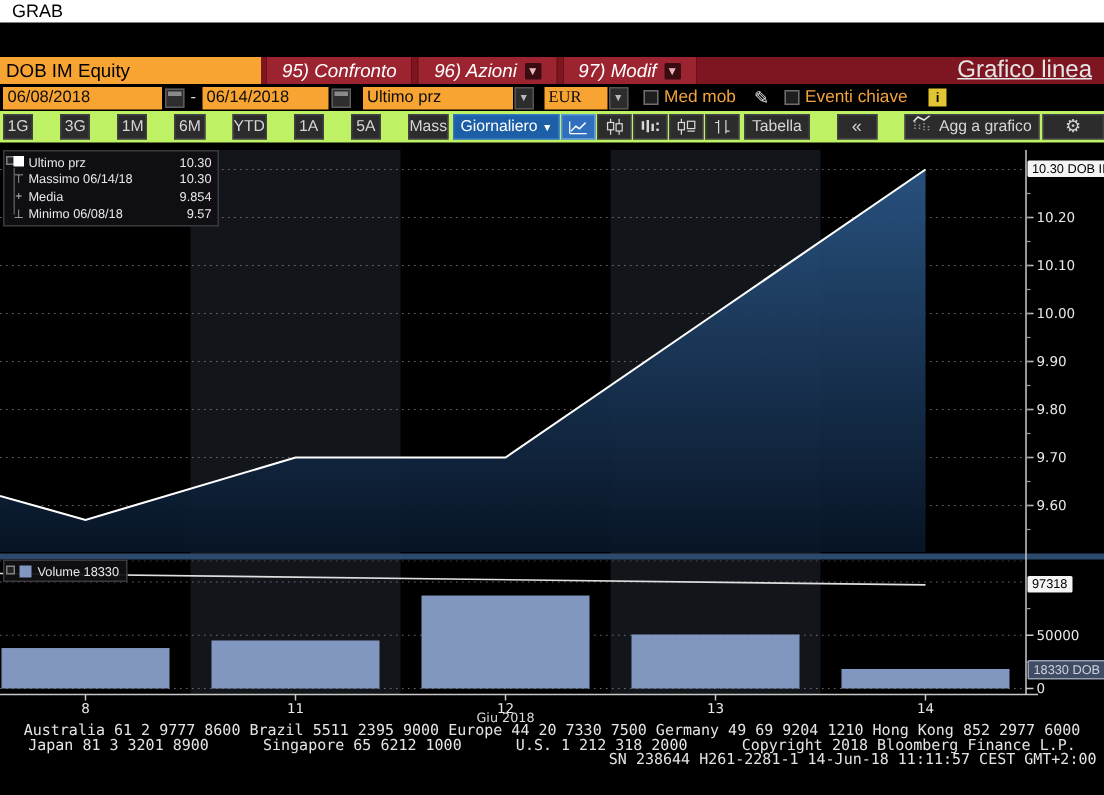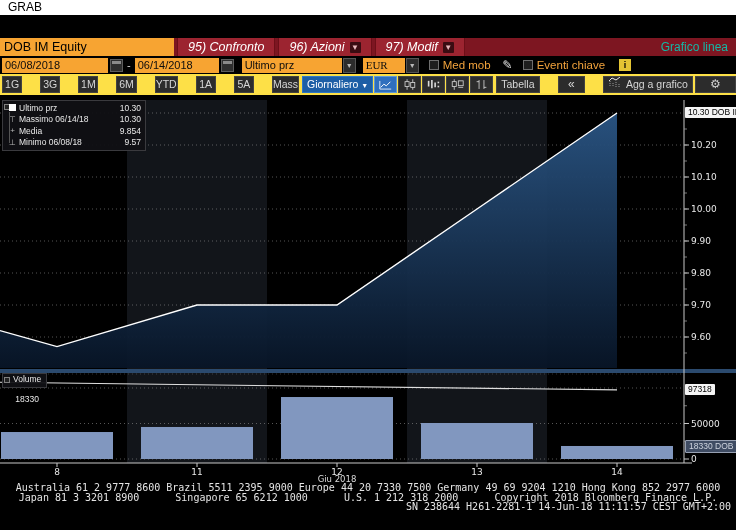--- a/index.html
+++ b/index.html
@@ -10,38 +10,38 @@
   #top-strip{left:0;top:0;width:736px;height:15px;background:#ffffff;color:#000;
              font-size:12px;line-height:15px;padding-left:8px;box-sizing:border-box;}
   
   #red-bar{left:0;top:38px;width:736px;height:18px;background:#7d1621;display:flex;align-items:stretch;}
   .sec-field{width:174px;background:#f7a432;color:#000000;font-size:12.5px;line-height:18px;
              padding-left:4px;box-sizing:border-box;white-space:nowrap;}
   .rib-btn{background:#9c2430;color:#fff;font-size:12.5px;line-height:18px;text-align:center;
            margin-left:3px;padding:0 10px;white-space:nowrap;border-left:1px solid #6d0f18;border-right:1px solid #6d0f18;font-style:italic;}
   .caret-box{display:inline-block;background:#3a0c12;color:#e8b9bd;font-size:8px;line-height:11px;
              width:11px;height:11px;vertical-align:middle;margin-left:5px;border-radius:1px;}
-  .rib-title{margin-left:auto;color:#14b8a6;font-size:12px;line-height:18px;padding-right:8px;}
+  .rib-title{margin-left:auto;color:#e5e5e5;font-size:16px;line-height:18px;padding-right:8px;text-decoration:underline;}
   
   #row2{left:0;top:56px;width:736px;height:18px;background:#000;display:flex;align-items:center;}
   .orange-field{background:#f7a432;color:#0d0d0d;font-size:11px;height:15px;line-height:15px;
                 padding:0 3px;box-sizing:border-box;white-space:nowrap;}
   .cal-btn{width:13px;height:13px;background:#2e2e2e;border:1px solid #5c5c5c;box-sizing:border-box;
            margin-left:2px;position:relative;}
   .cal-btn::before{content:"";position:absolute;left:1px;top:1px;right:1px;height:3px;background:#8a8a8a;}
   .dash{color:#d9d9d9;font-size:11px;padding:0 4px;}
   .dd-caret{width:13px;height:15px;background:#2c2c2c;border:1px solid #555;box-sizing:border-box;
             color:#b9b9b9;font-size:7px;line-height:13px;text-align:center;margin-left:1px;}
   .cb{width:10px;height:10px;background:#1e1e1e;border:1px solid #6e6e6e;box-sizing:border-box;margin-left:10px;}
   .amber{color:#f2a33c;font-size:11.5px;margin-left:4px;white-space:nowrap;}
   .pencil{color:#e6e6e6;font-size:12px;margin-left:12px;}
   .info-badge{width:12px;height:12px;background:#e3c433;color:#000;font-weight:bold;font-size:9px;
               line-height:12px;text-align:center;margin-left:14px;}
   
-  #row3{left:0;top:74px;width:736px;height:21px;background:#fde047;display:flex;align-items:center;}
+  #row3{left:0;top:74px;width:736px;height:21px;background:#bef264;display:flex;align-items:center;}
   .tb-btn{background:#2c2c2c;border:1px solid #424242;box-sizing:border-box;color:#d6d6d6;
           font-size:10.5px;height:17px;line-height:15px;text-align:center;margin-left:18px;
           padding:0 4px;white-space:nowrap;}
   .rng{width:27px;padding:0;}
   .period-btn{background:#1d5fa6;border:1px solid #2f76c4;color:#fff;width:88px;margin-left:3px;}
   .icon-btn{width:23px;margin-left:1px;display:flex;align-items:center;justify-content:center;}
   .icon-sel{background:#2f6fbe;border-color:#5c97d8;}
   .gear-btn{width:53px;margin-left:2px;color:#cfcfcf;font-size:12px;}
   
   #chart{left:0;top:96px;width:736px;height:386px;}
@@ -51,21 +51,21 @@
   #legend-price{left:2px;top:4px;width:138px;padding:1px 2px 2px 2px;}
   .lg-rows{position:relative;}
   .lg-rows::before{content:"";position:absolute;left:4px;top:10px;bottom:5px;border-left:1px solid #555;}
   .lg-row{display:flex;align-items:center;height:11.5px;padding-left:1px;}
   .lg-marker{width:13px;text-align:center;color:#b9b9b9;font-size:8px;flex:0 0 13px;}
   .lg-swatch-w{width:7px;height:7px;background:#fff;margin:0 3px 0 3px;flex:0 0 7px;}
   .lg-label{white-space:nowrap;}
   .lg-val{margin-left:auto;padding-right:2px;}
   .collapse-sq{width:6px;height:6px;background:#222;border:1px solid #808080;box-sizing:border-box;
                position:absolute;left:1px;top:3px;}
-  #legend-vol{left:2px;top:277px;height:13px;display:flex;align-items:center;padding:0 5px 0 10px;flex-direction:column;}
+  #legend-vol{left:2px;top:277px;height:13px;display:flex;align-items:center;padding:0 5px 0 10px;}
   .vol-swatch{width:8px;height:8px;background:#8197bf;margin-right:4px;}
   .badge{position:absolute;font-size:8.5px;line-height:11px;padding:0 3px;white-space:nowrap;border-radius:1px;}
   .badge-w{background:#f4f4f4;color:#000;}
   #badge-price{left:685px;top:11px;}
   #badge-vma{left:685px;top:288px;}
   #badge-vlast{left:685px;top:344px;background:#3f4c63;color:#cdd3de;border:1px solid #97a0b2;}
   
   #footer{left:0;top:483px;width:736px;color:#e4e4e4;
           font-family:"DejaVu Sans Mono",monospace;font-size:10px;line-height:9.5px;}
   #footer .f1,#footer .f2{text-align:center;white-space:pre;}

